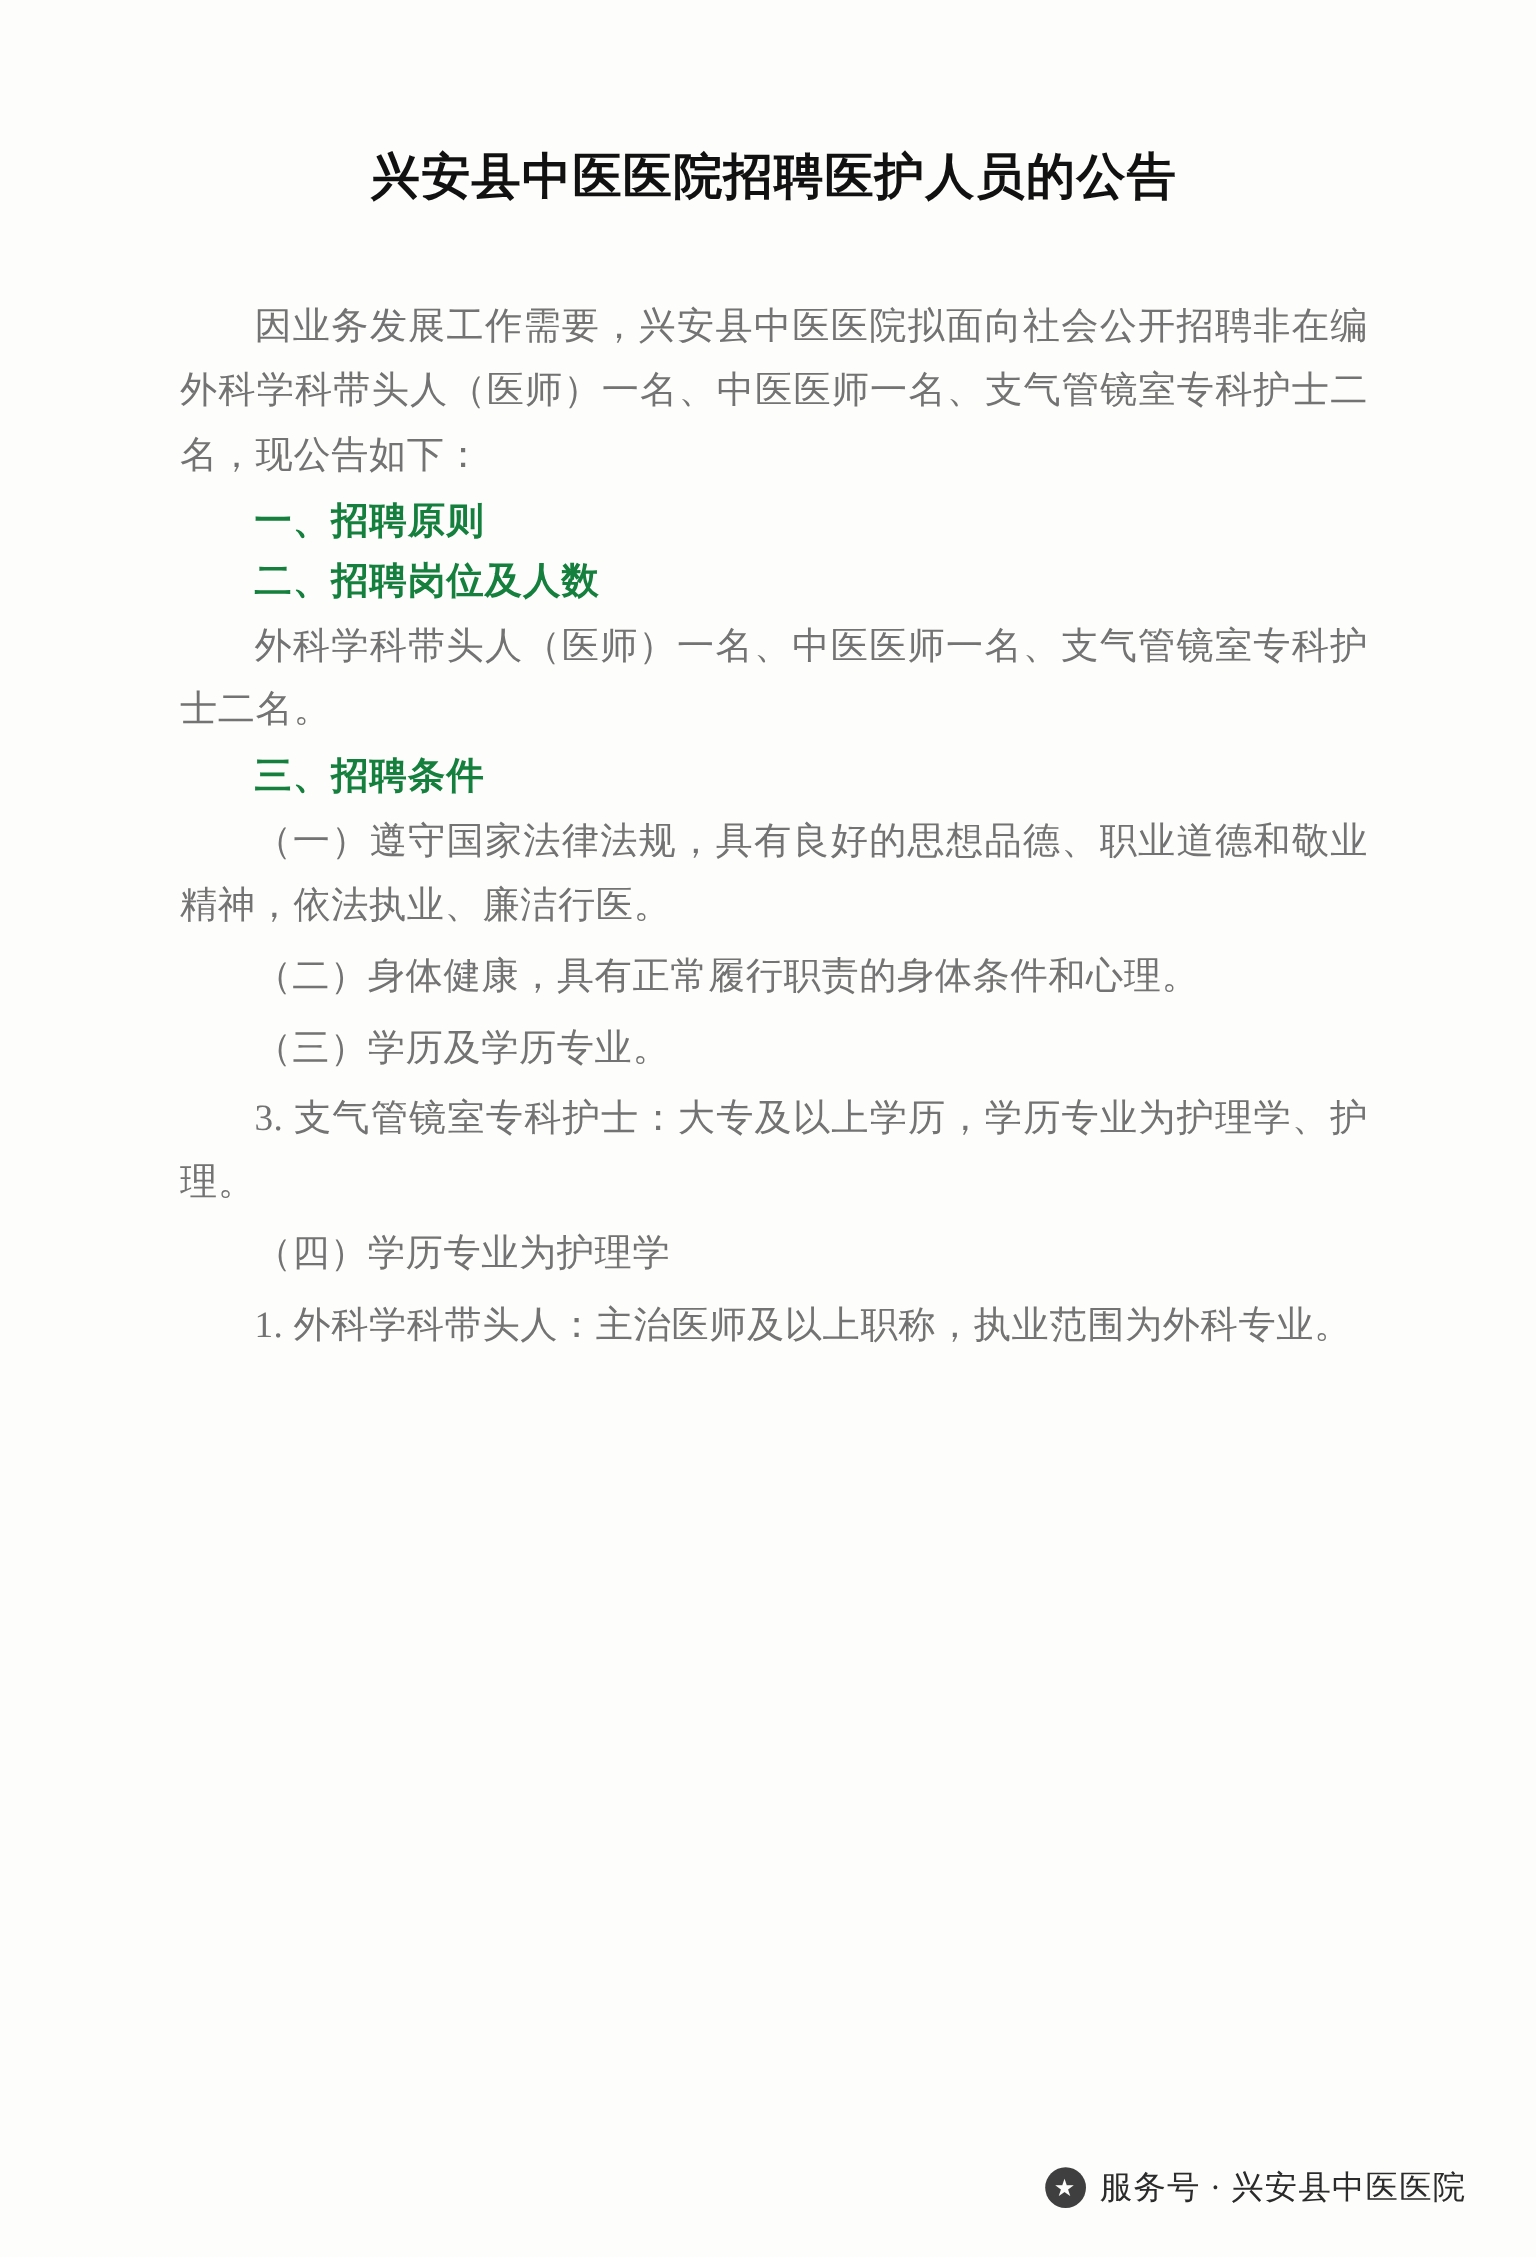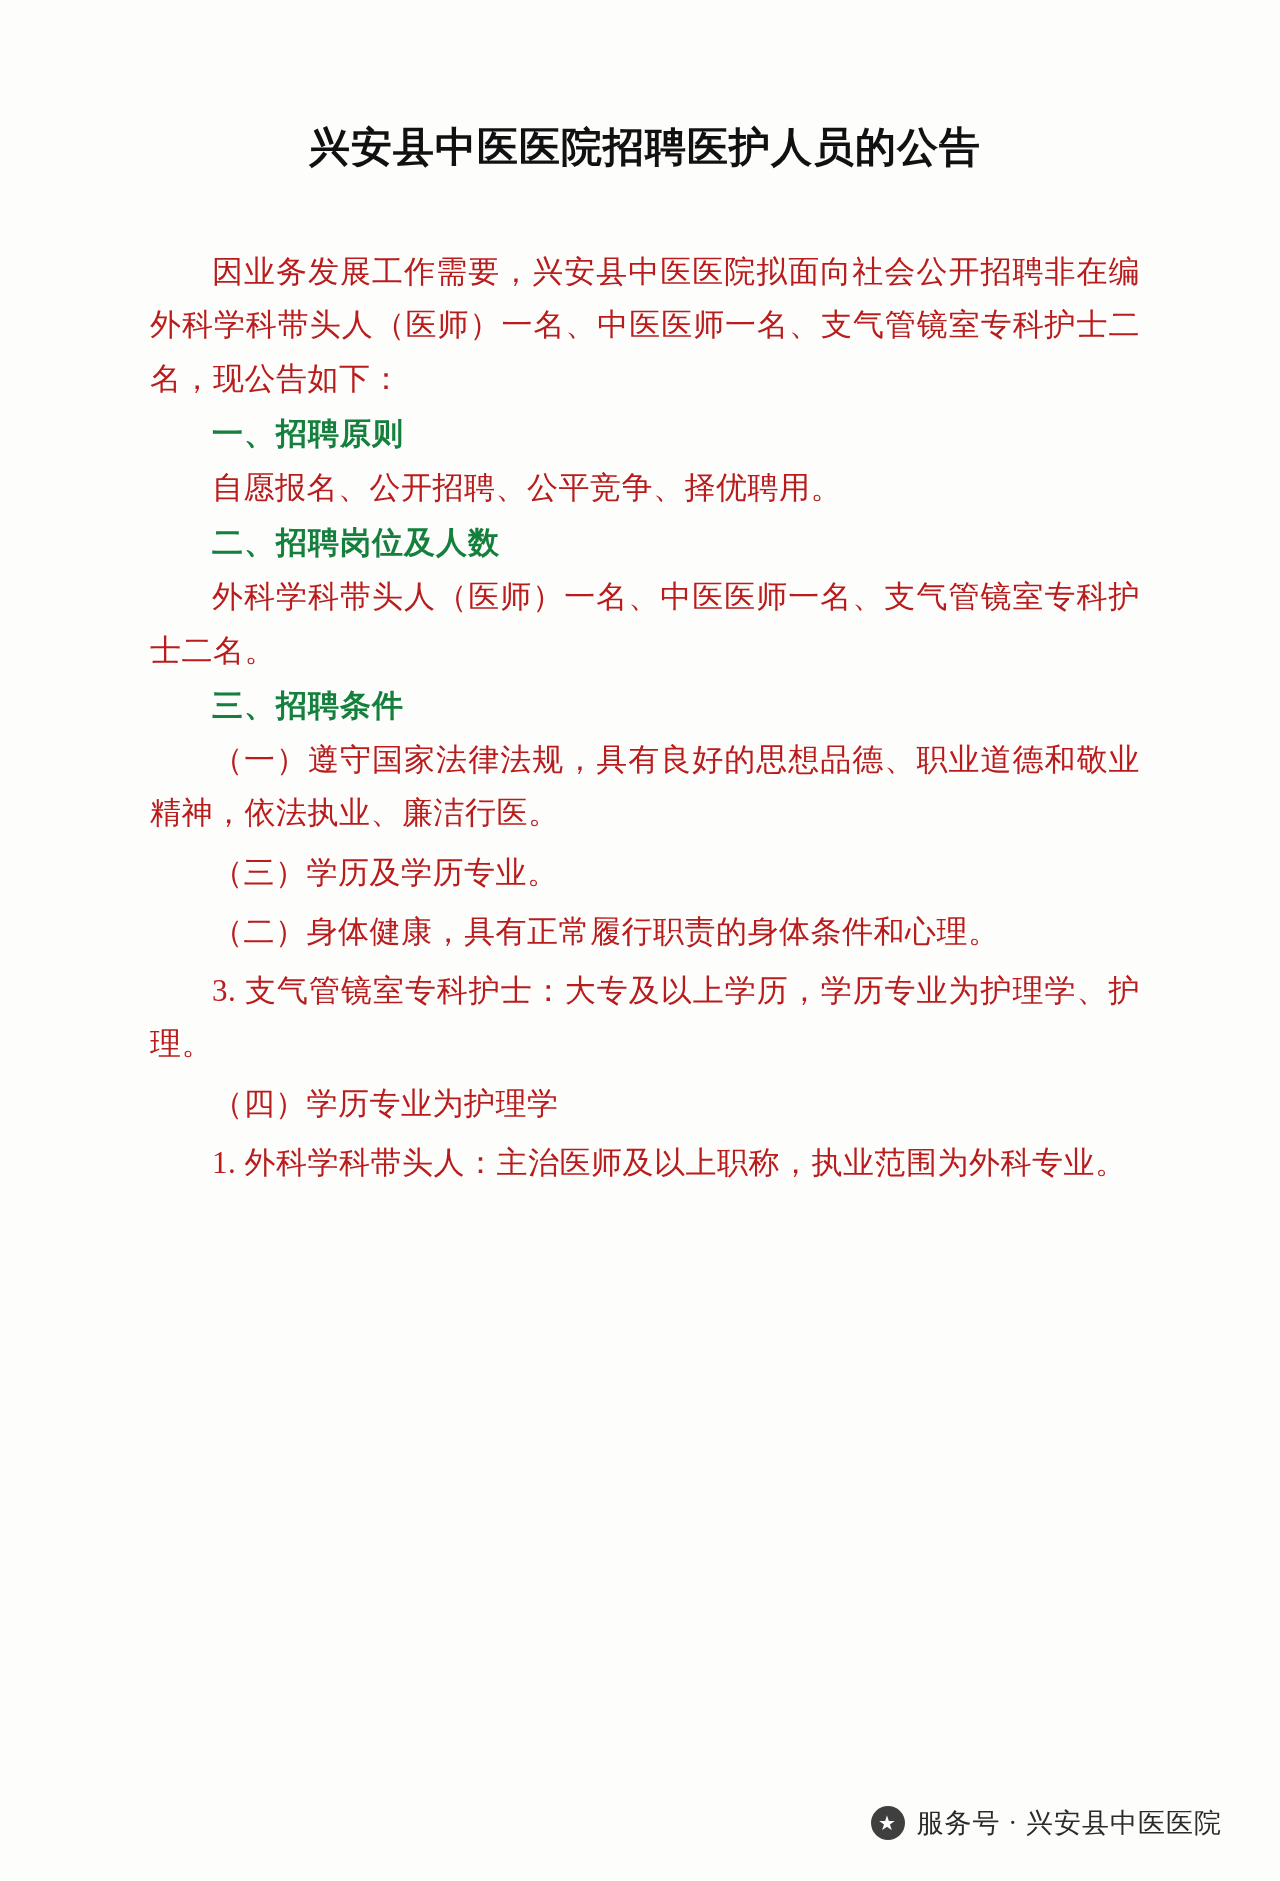--- a/index.html
+++ b/index.html
@@ -38,21 +38,21 @@
     color: #111;
     font-family: "Liberation Sans", "DejaVu Sans", sans-serif;
   }
   p {
     margin: 0 0 6px 0;
     font-size: 31px;
     line-height: 1.72;
     text-align: justify;
     text-justify: inter-ideograph;
     letter-spacing: 0.5px;
-    color: #b91c1c;
+    color: #737373;
     font-family: Liberation Serif, serif;
   }
   p.indent {
     text-indent: 2em;
   }
   h2.section {
     font-size: 31px;
     font-weight: bold;
     margin: 8px 0 6px 0;
     text-indent: 2em;
@@ -92,29 +92,28 @@
 <body>
 
 <div class="page">
   <div class="doc-body">
 
     <h1 class="doc-title">兴安县中医医院招聘医护人员的公告</h1>
 
     <p class="indent">因业务发展工作需要，兴安县中医医院拟面向社会公开招聘非在编外科学科带头人（医师）一名、中医医师一名、支气管镜室专科护士二名，现公告如下：</p>
 
     <h2 class="section">一、招聘原则</h2>
-    <p class="indent">自愿报名、公开招聘、公平竞争、择优聘用。</p>
 
     <h2 class="section">二、招聘岗位及人数</h2>
     <p class="indent">外科学科带头人（医师）一名、中医医师一名、支气管镜室专科护士二名。</p>
 
     <h2 class="section">三、招聘条件</h2>
     <p class="indent">（一）遵守国家法律法规，具有良好的思想品德、职业道德和敬业精神，依法执业、廉洁行医。</p>
+    <p class="indent">（二）身体健康，具有正常履行职责的身体条件和心理。</p>
     <p class="indent">（三）学历及学历专业。</p>
-    <p class="indent">（二）身体健康，具有正常履行职责的身体条件和心理。</p>
     <p class="indent">3. 支气管镜室专科护士：大专及以上学历，学历专业为护理学、护理。</p>
     <p class="indent">（四）学历专业为护理学</p>
     <p class="indent">1. 外科学科带头人：主治医师及以上职称，执业范围为外科专业。</p>
 
   </div>
 
   <div class="footer">
     <span class="wechat-icon">★</span>
     <span class="footer-text">服务号 · 兴安县中医医院</span>
   </div>

